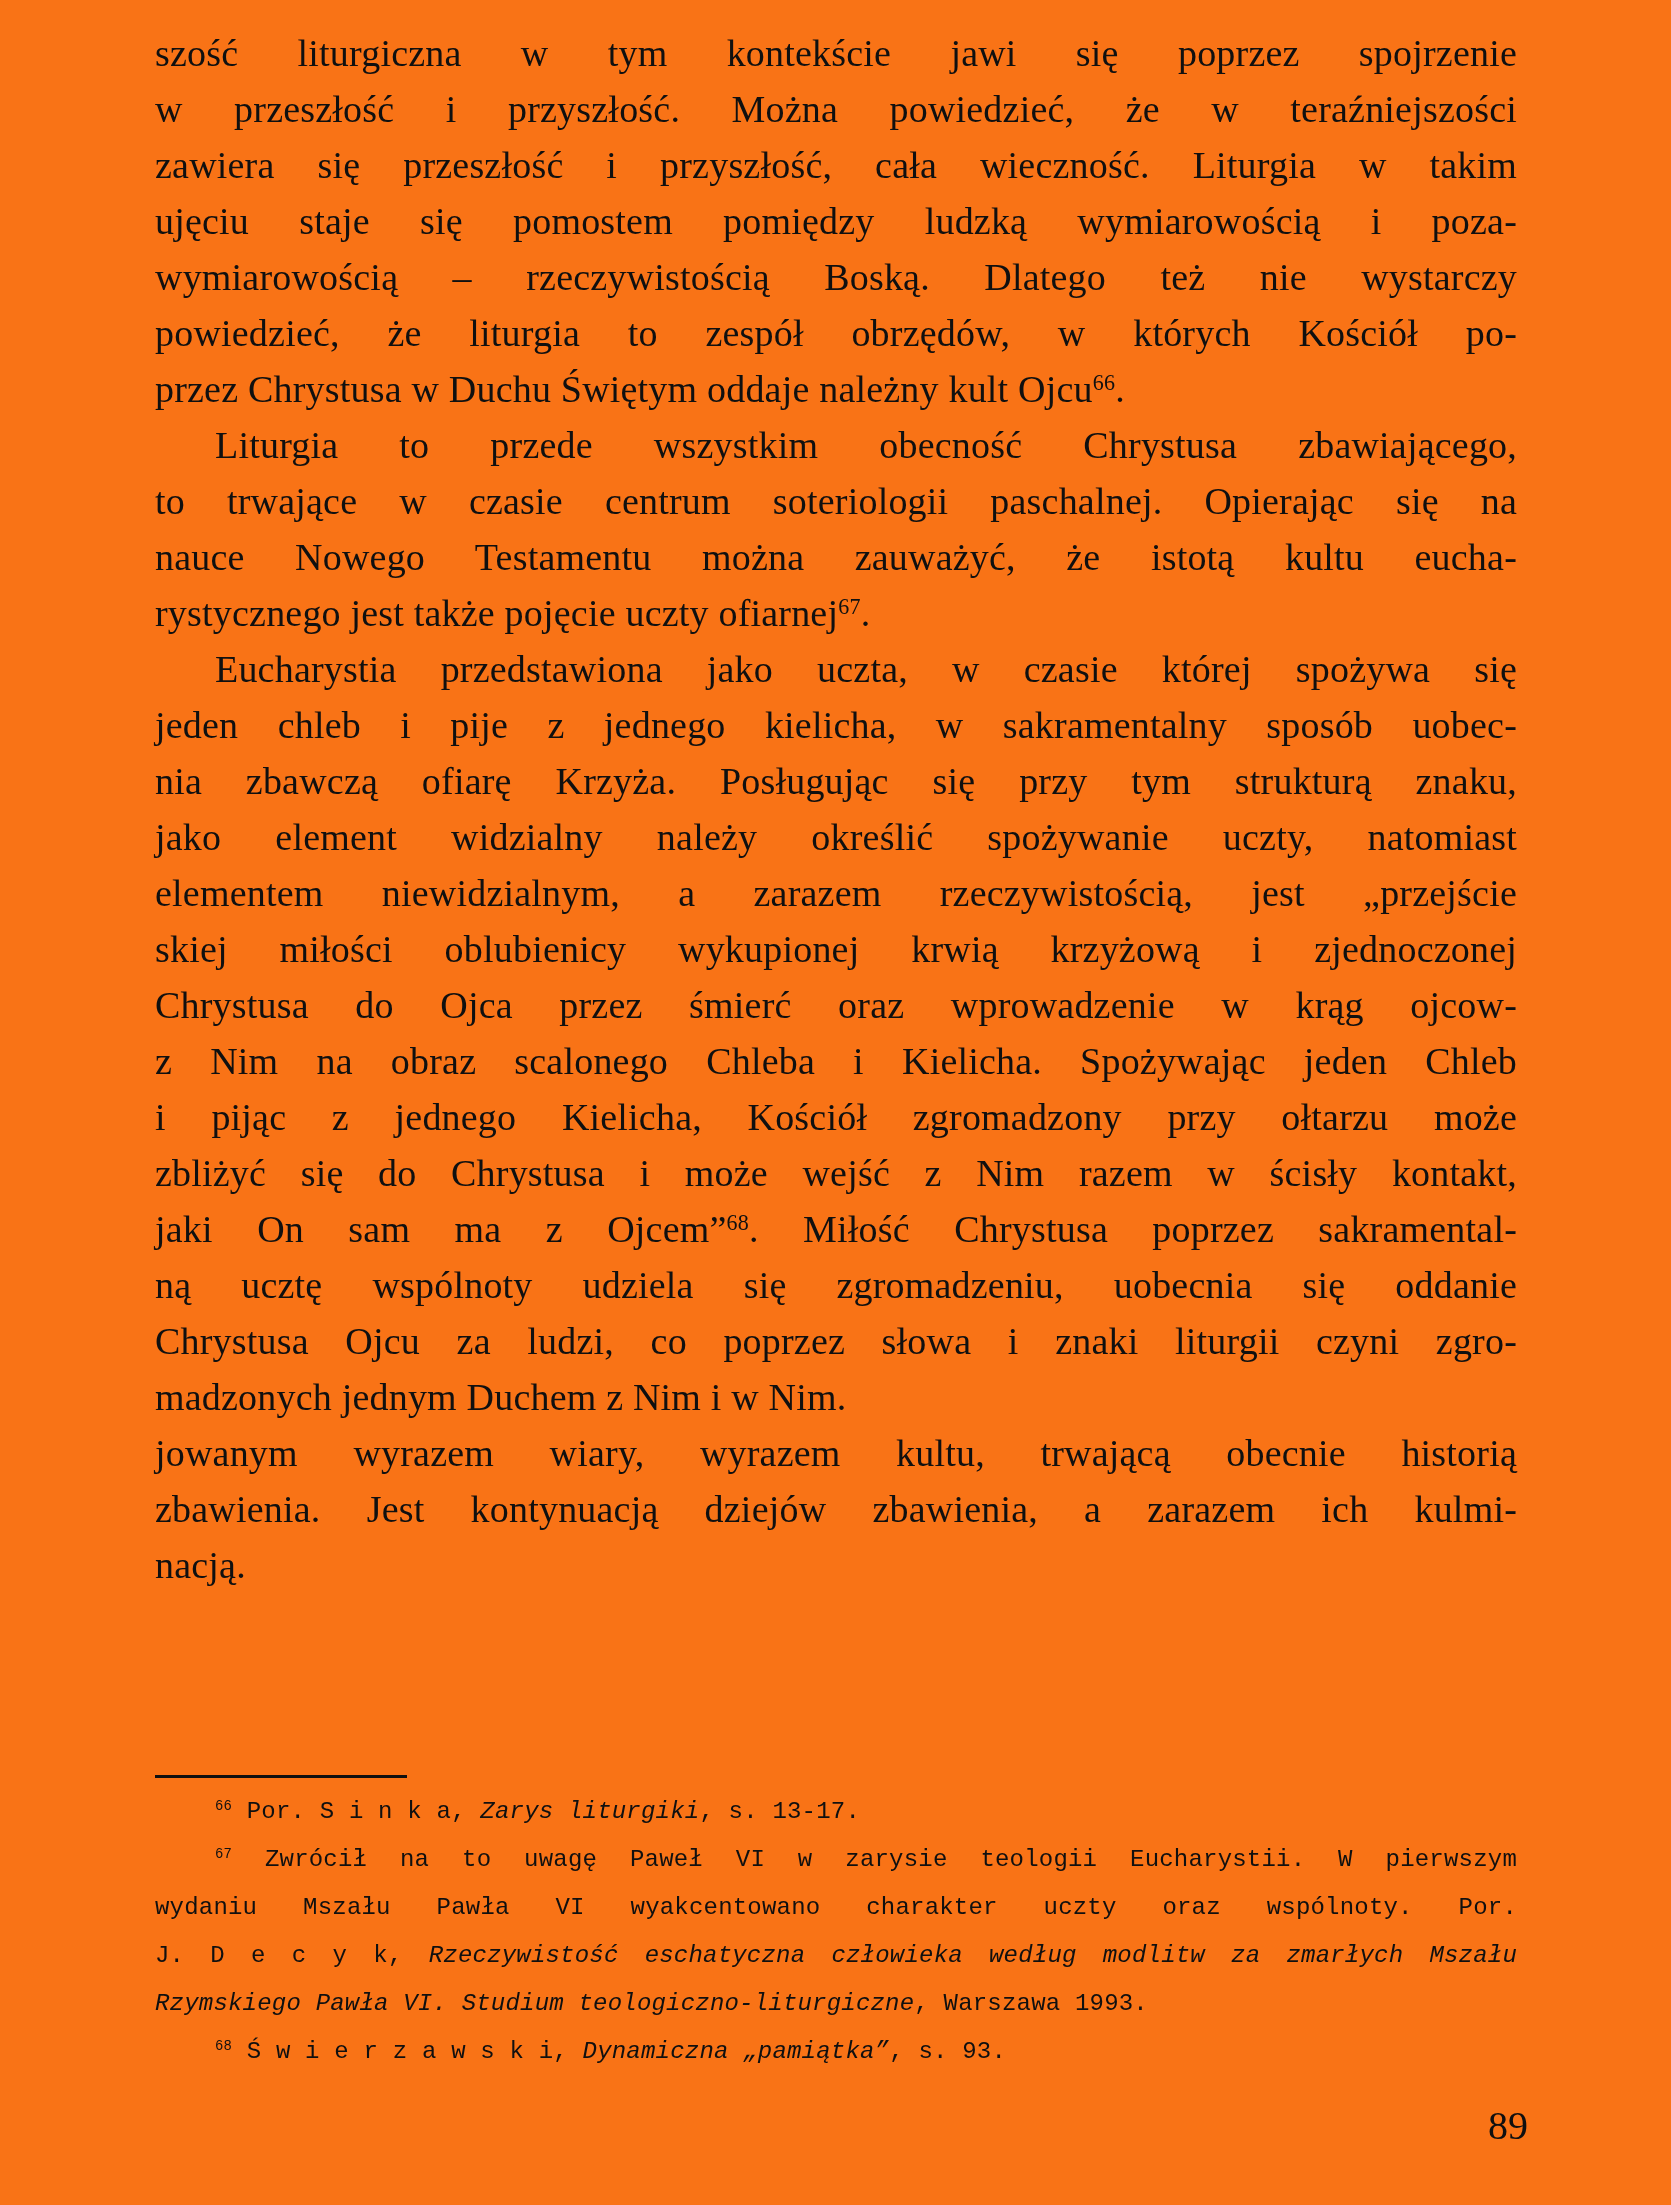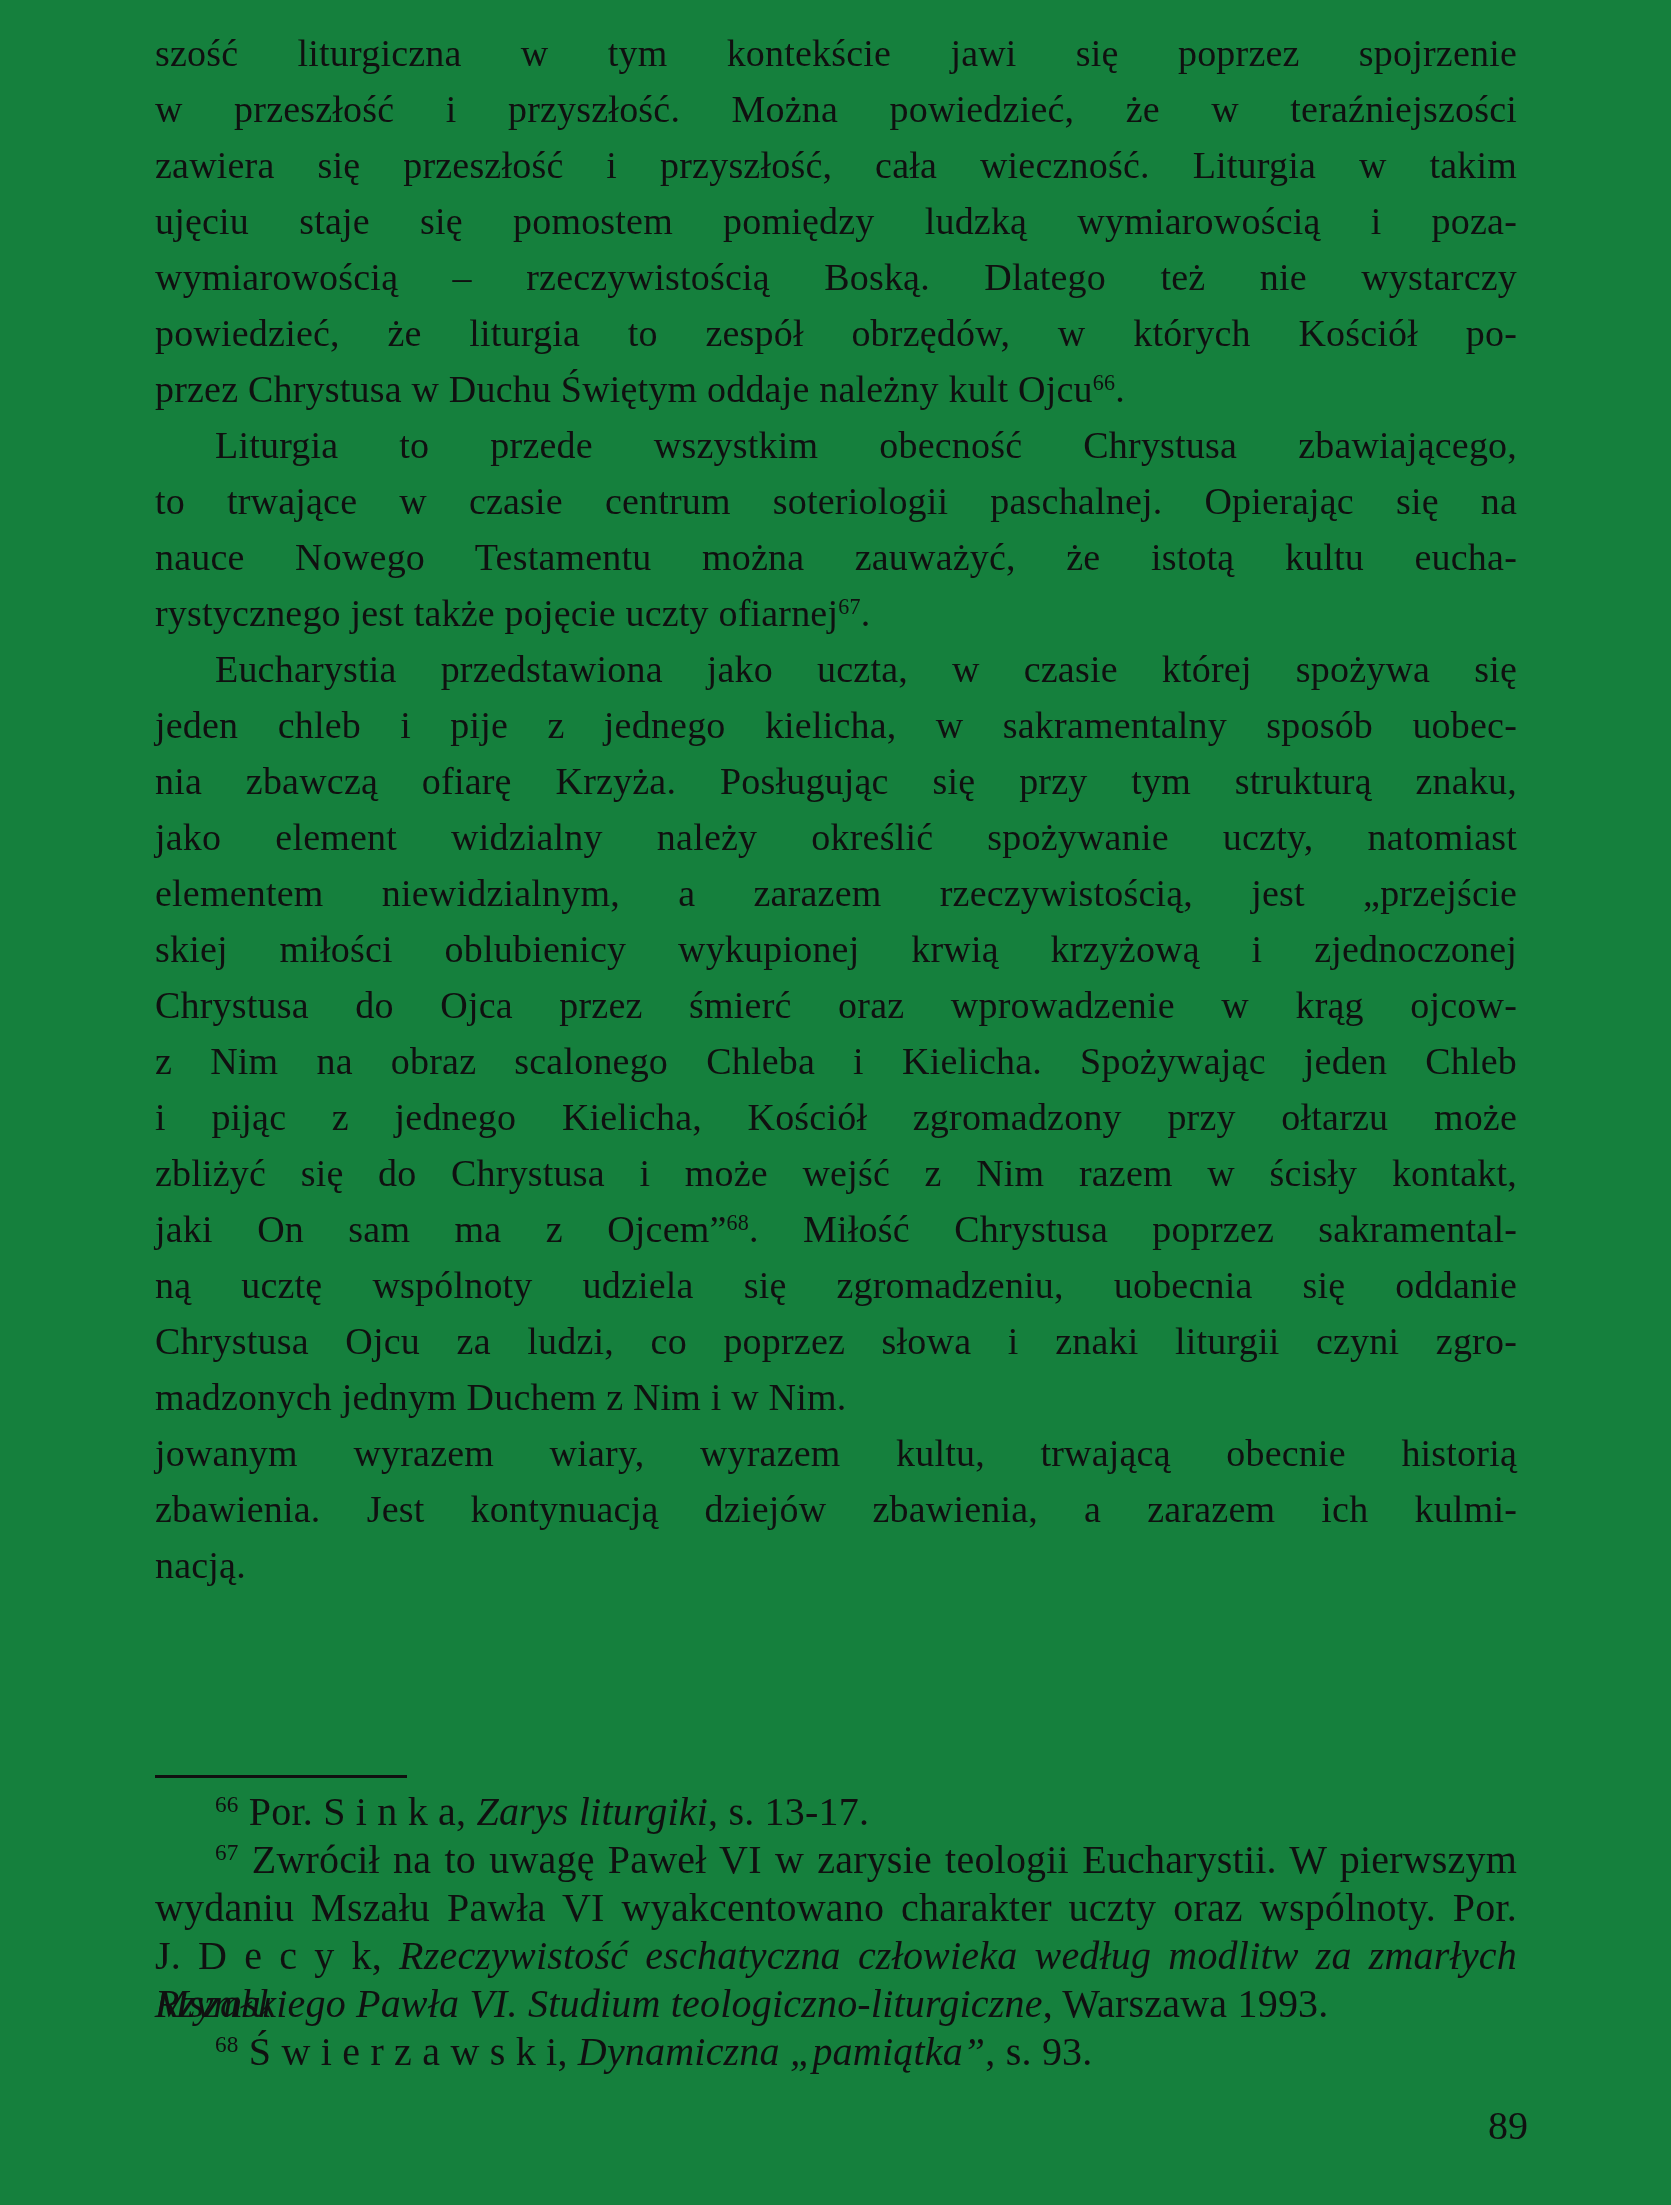--- a/index.html
+++ b/index.html
@@ -1,20 +1,20 @@
 <!DOCTYPE html>
 <html lang="pl" style="font-size:13.4px"><head>
 <meta charset="utf-8">
 <style>
   html, body { margin: 0; padding: 0; background: #e8e8e8; }
   .page {
     position: relative;
     width: 1671px;
     height: 2205px;
-    background: #15803d;
+    background: #f97316;
     color: #101010;
     font-family: "Liberation Serif", "DejaVu Serif", serif;
     overflow: hidden;
   }
   .body-text {
     position: absolute;
     left: 155px;
     top: 25px;
     width: 1362px;
   }
@@ -47,23 +47,24 @@
     height: 0;
     border-top: 3.3px solid #101010;
   }
   .footnotes {
     position: absolute;
     left: 155px;
     top: 1788px;
     width: 1362px;
   }
   .footnotes .line {
-    font-size: 40px;
+    font-size: 24px;
     line-height: 48px;
     height: 48px;
+    font-family: Liberation Mono, monospace;
   }
   .page-number {
     position: absolute;
     top: 2102px;
     right: 143px;
     font-size: 40px;
     line-height: 47px;
   }
 </style>
 </head>

